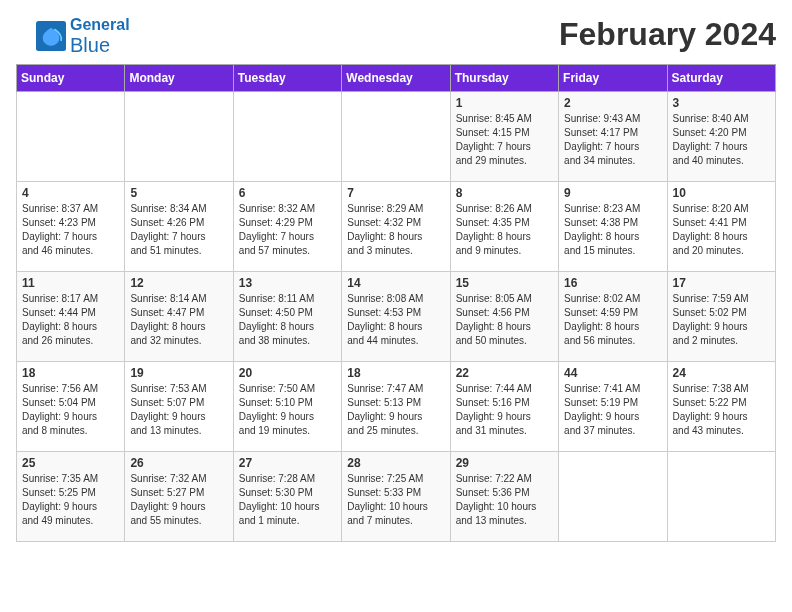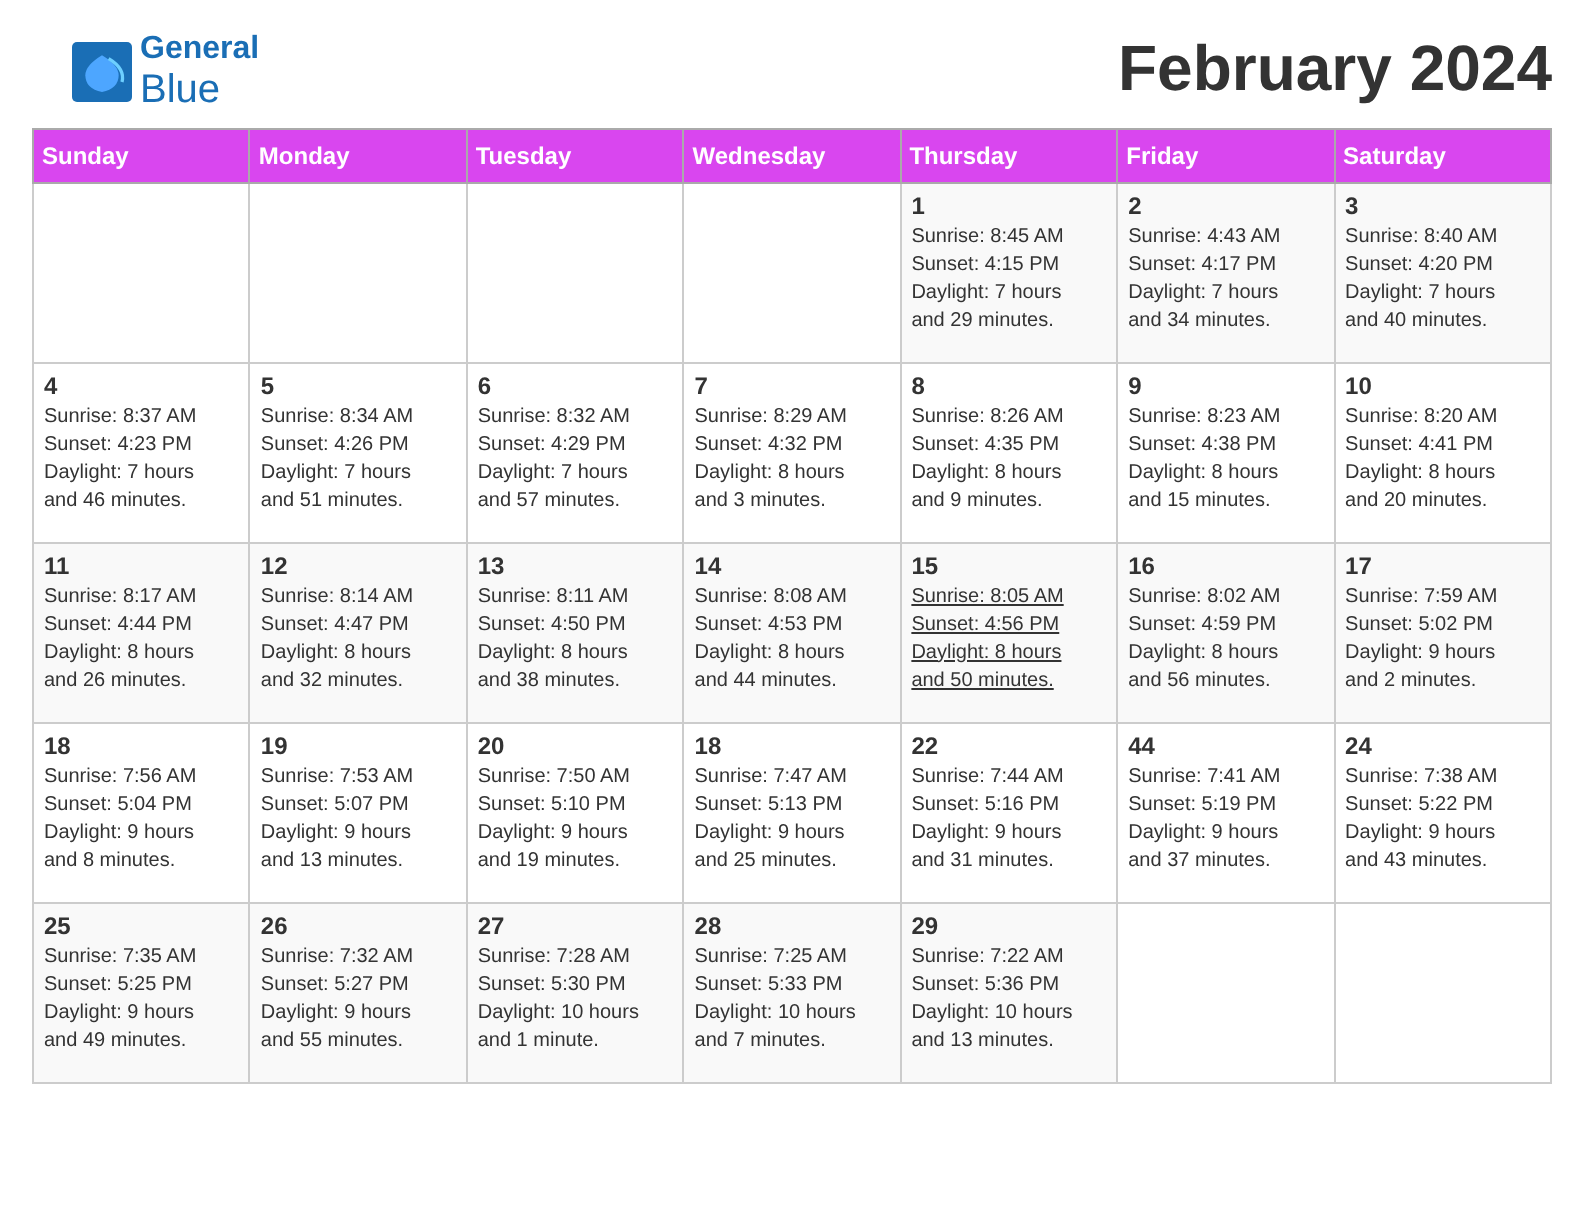--- a/index.html
+++ b/index.html
@@ -38,21 +38,21 @@
     .location {
       font-size: 14px;
       color: #555;
     }
     table {
       width: 100%;
       border-collapse: collapse;
       table-layout: fixed;
     }
     thead th {
-      background-color: #d946ef;
+      background-color: #6d28d9;
       color: #fff;
       font-size: 12px;
       font-weight: bold;
       padding: 6px 4px;
       text-align: left;
       border: 1px solid #aaa;
     }
     tbody td {
       vertical-align: top;
       border: 1px solid #ccc;
@@ -121,21 +121,21 @@
         <td class="empty-cell"></td>
         <td>
           <span class="day-number">1</span>
           <div class="cell-text" style="white-space: pre-line;">Sunrise: 8:45 AM
 Sunset: 4:15 PM
 Daylight: 7 hours
 and 29 minutes.</div>
         </td>
         <td>
           <span class="day-number">2</span>
-          <div class="cell-text" style="white-space: pre-line;">Sunrise: 4:43 AM
+          <div class="cell-text" style="white-space: pre-line;">Sunrise: 9:43 AM
 Sunset: 4:17 PM
 Daylight: 7 hours
 and 34 minutes.</div>
         </td>
         <td>
           <span class="day-number">3</span>
           <div class="cell-text" style="white-space: pre-line;">Sunrise: 8:40 AM
 Sunset: 4:20 PM
 Daylight: 7 hours
 and 40 minutes.</div>
@@ -216,21 +216,21 @@
         </td>
         <td>
           <span class="day-number">14</span>
           <div class="cell-text" style="white-space: pre-line;">Sunrise: 8:08 AM
 Sunset: 4:53 PM
 Daylight: 8 hours
 and 44 minutes.</div>
         </td>
         <td>
           <span class="day-number">15</span>
-          <div class="cell-text" style="white-space: pre-line; text-decoration: underline;">Sunrise: 8:05 AM
+          <div class="cell-text" style="white-space: pre-line;">Sunrise: 8:05 AM
 Sunset: 4:56 PM
 Daylight: 8 hours
 and 50 minutes.</div>
         </td>
         <td>
           <span class="day-number">16</span>
           <div class="cell-text" style="white-space: pre-line;">Sunrise: 8:02 AM
 Sunset: 4:59 PM
 Daylight: 8 hours
 and 56 minutes.</div>

